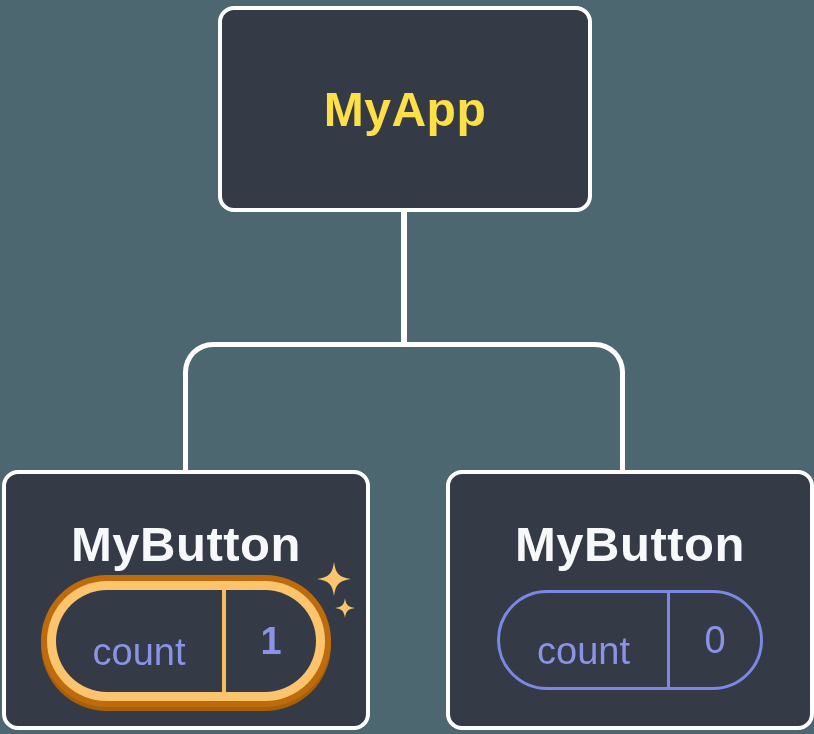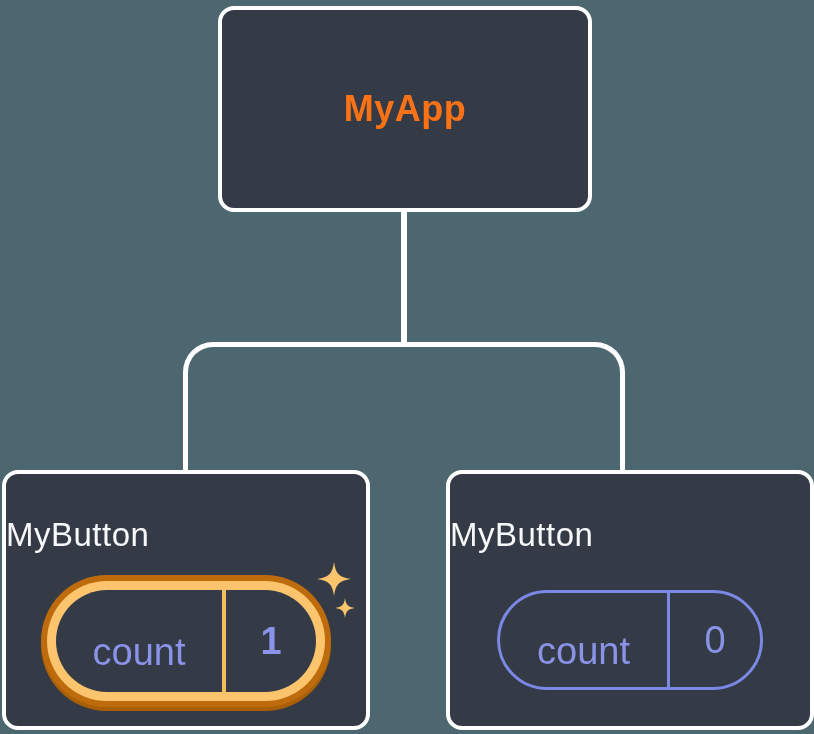--- a/index.html
+++ b/index.html
@@ -17,22 +17,22 @@
     border: 4px solid #ffffff;
     border-radius: 16px;
     box-sizing: border-box;
   }
   .root-node {
     left: 218px; top: 6px;
     width: 374px; height: 206px;
     display: flex; align-items: center; justify-content: center;
   }
   .root-label {
-    color: #f97316;
-    font-size: 36px;
+    color: #fde047;
+    font-size: 48px;
     font-weight: 700;
     letter-spacing: 0.5px;
   }
   .connector-stem {
     position: absolute;
     left: 401px; top: 211px;
     width: 6px; height: 134px;
     background: #ffffff;
   }
   .connector-branch {
@@ -47,24 +47,24 @@
   .child-node {
     top: 470px;
     width: 368px; height: 260px;
   }
   .child-left  { left: 2px; }
   .child-right { left: 446px; }
   .child-label {
     position: absolute;
     top: 42px; left: 0;
     width: 100%;
-    text-align: left;
+    text-align: center;
     color: #f7f8fa;
-    font-size: 33px;
-    font-weight: 400;
+    font-size: 49px;
+    font-weight: 700;
     letter-spacing: 0.5px;
   }
   
   .pill-plain {
     position: absolute;
     left: 47px; top: 116px;
     width: 266px; height: 100px;
     border: 3px solid #7c88e6;
     border-radius: 52px;
     box-sizing: border-box;

